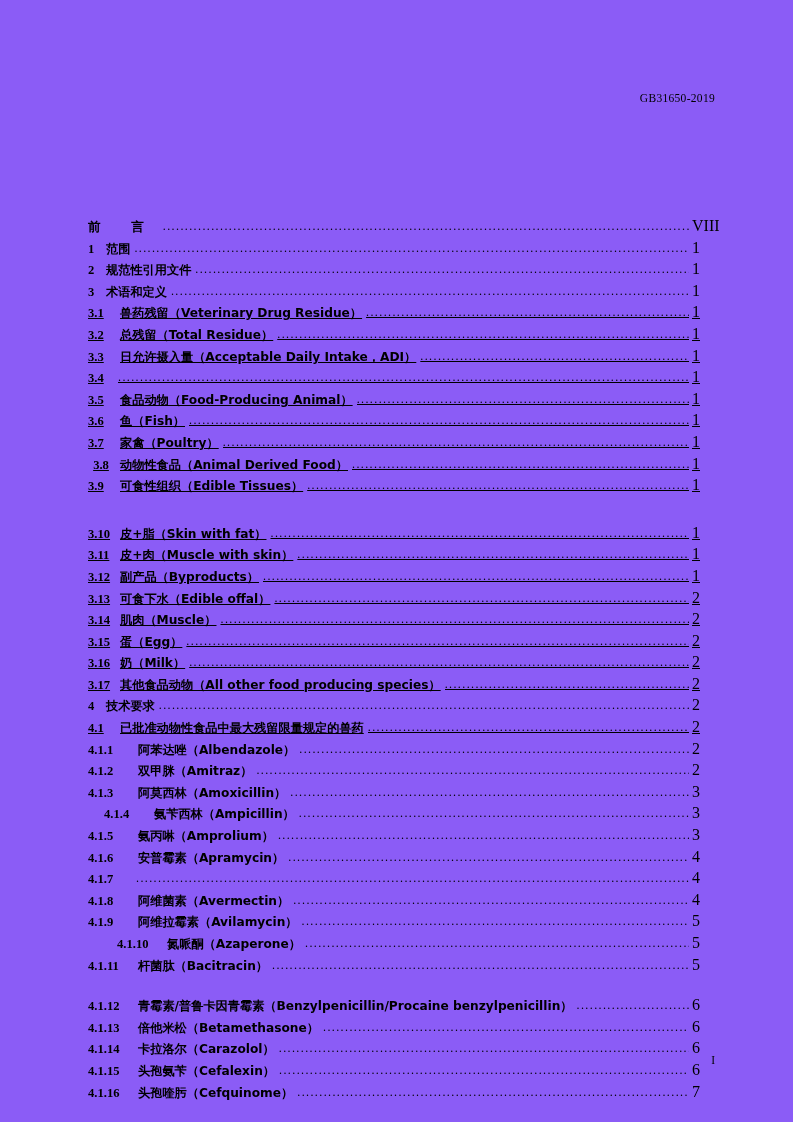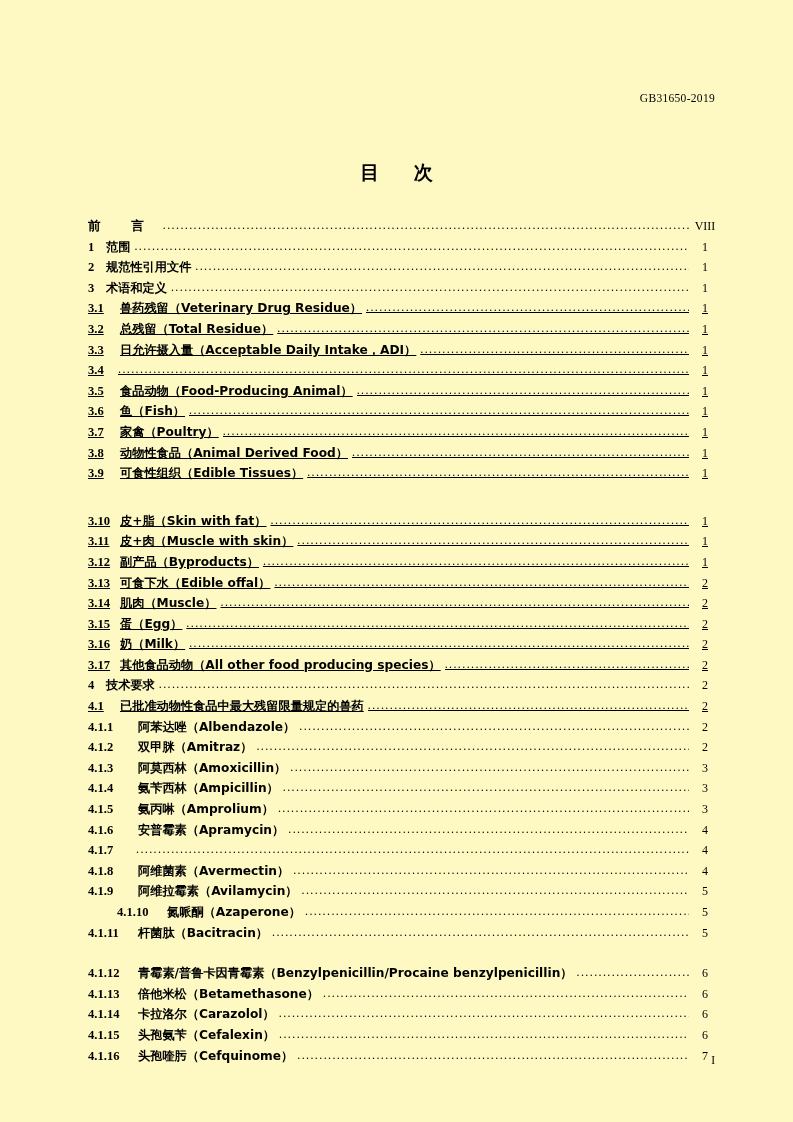--- a/index.html
+++ b/index.html
@@ -4,21 +4,21 @@
 <style>
   html, body {
     margin: 0;
     padding: 0;
     background: #ffffff;
   }
   .page {
     position: relative;
     width: 793px;
     height: 1122px;
-    background: #fef9c3;
+    background: #8b5cf6;
     font-family: "Liberation Serif", serif;
     color: #000000;
     box-sizing: border-box;
     overflow: hidden;
   }
   .header-code {
     position: absolute;
     top: 92px;
     right: 78px;
     font-family: "Liberation Serif", serif;
@@ -76,24 +76,24 @@
     font-weight: normal;
     font-size: 12px;
     letter-spacing: 1.4px;
     color: #000;
     position: relative;
     top: -1px;
   }
   .toc-row .pg {
     flex: 0 0 auto;
     width: 26px;
-    text-align: center;
+    text-align: left;
     font-family: "Liberation Serif", serif;
     font-weight: normal;
-    font-size: 12px;
+    font-size: 16px;
   }
   .ind-0 { padding-left: 0; }
   .ind-1 { padding-left: 0; text-decoration: underline; }
   .ind-2 { padding-left: 0; }
   .foreword .num {
     letter-spacing: 9px;
     font-family: "DejaVu Sans", sans-serif;
     font-weight: bold;
     font-size: 12.6px;
     width: auto;
@@ -106,21 +106,20 @@
     font-size: 11.5px;
   }
 </style>
 </head>
 <body>
 
 <div class="page">
 
   <div class="header-code">GB31650-2019</div>
 
-  <div class="doc-title">目  次</div>
 
   <div class="toc" id="toc-container">
       <div class="toc-row ind-0 foreword">
         <span class="num">前　言</span>
         <span class="label"></span>
         <span class="dots">........................................................................................................................................................................................................</span>
         <span class="pg">VIII</span>
       </div>
       <div class="toc-row ind-0">
         <span class="num" style="min-width: 12px;">1</span>
@@ -175,21 +174,21 @@
         <span class="dots">........................................................................................................................................................................................................</span>
         <span class="pg">1</span>
       </div>
       <div class="toc-row ind-1">
         <span class="num" style="min-width: 26px;">3.7</span>
         <span class="label">家禽（Poultry）</span>
         <span class="dots">........................................................................................................................................................................................................</span>
         <span class="pg">1</span>
       </div>
       <div class="toc-row ind-1">
-        <span class="num" style="min-width: 26px;">3.8</span>
+        <span class="num" style="min-width: 26px; text-align: center;">3.8</span>
         <span class="label">动物性食品（Animal Derived Food）</span>
         <span class="dots">........................................................................................................................................................................................................</span>
         <span class="pg">1</span>
       </div>
       <div class="toc-row ind-1">
         <span class="num" style="min-width: 26px;">3.9</span>
         <span class="label">可食性组织（Edible Tissues）</span>
         <span class="dots">........................................................................................................................................................................................................</span>
         <span class="pg">1</span>
       </div>
@@ -265,21 +264,21 @@
         <span class="dots">........................................................................................................................................................................................................</span>
         <span class="pg">2</span>
       </div>
       <div class="toc-row ind-2">
         <span class="num" style="min-width: 44px;">4.1.3</span>
         <span class="label">阿莫西林（Amoxicillin）</span>
         <span class="dots">........................................................................................................................................................................................................</span>
         <span class="pg">3</span>
       </div>
       <div class="toc-row ind-2">
-        <span class="num" style="min-width: 44px;">4.1.4</span>
+        <span class="num" style="min-width: 44px; margin-left: 16px;">4.1.4</span>
         <span class="label">氨苄西林（Ampicillin）</span>
         <span class="dots">........................................................................................................................................................................................................</span>
         <span class="pg">3</span>
       </div>
       <div class="toc-row ind-2">
         <span class="num" style="min-width: 44px;">4.1.5</span>
         <span class="label">氨丙啉（Amprolium）</span>
         <span class="dots">........................................................................................................................................................................................................</span>
         <span class="pg">3</span>
       </div>

